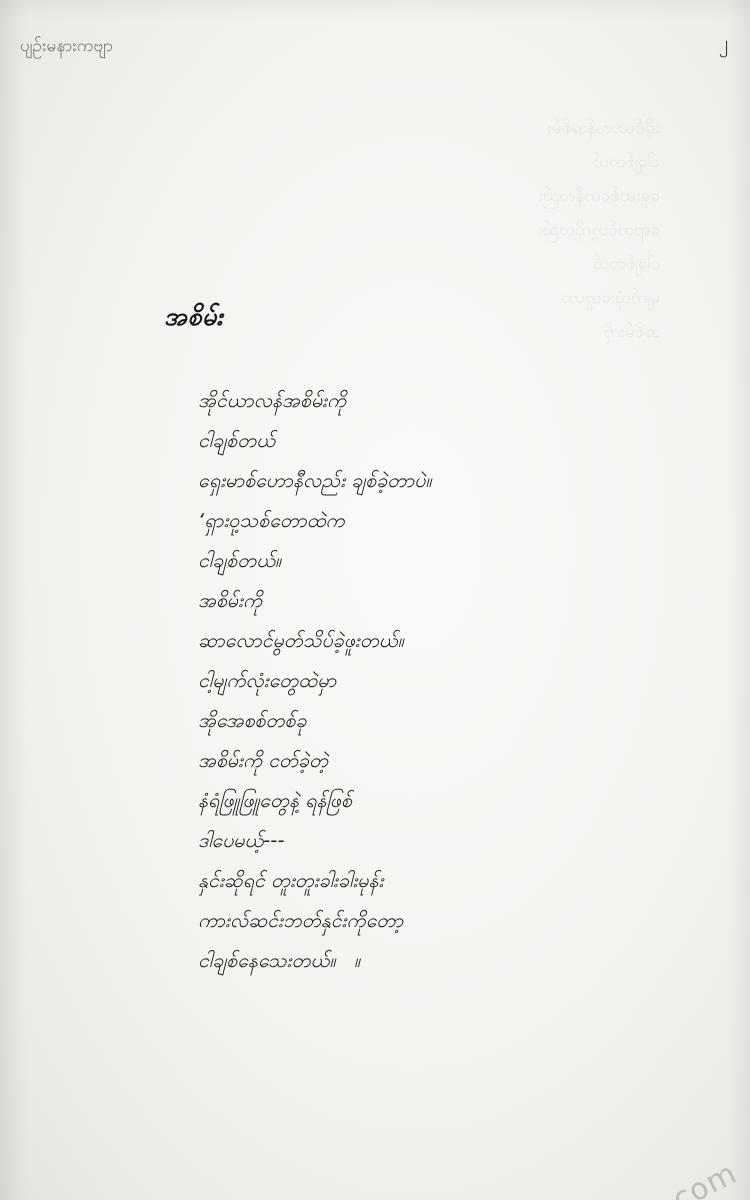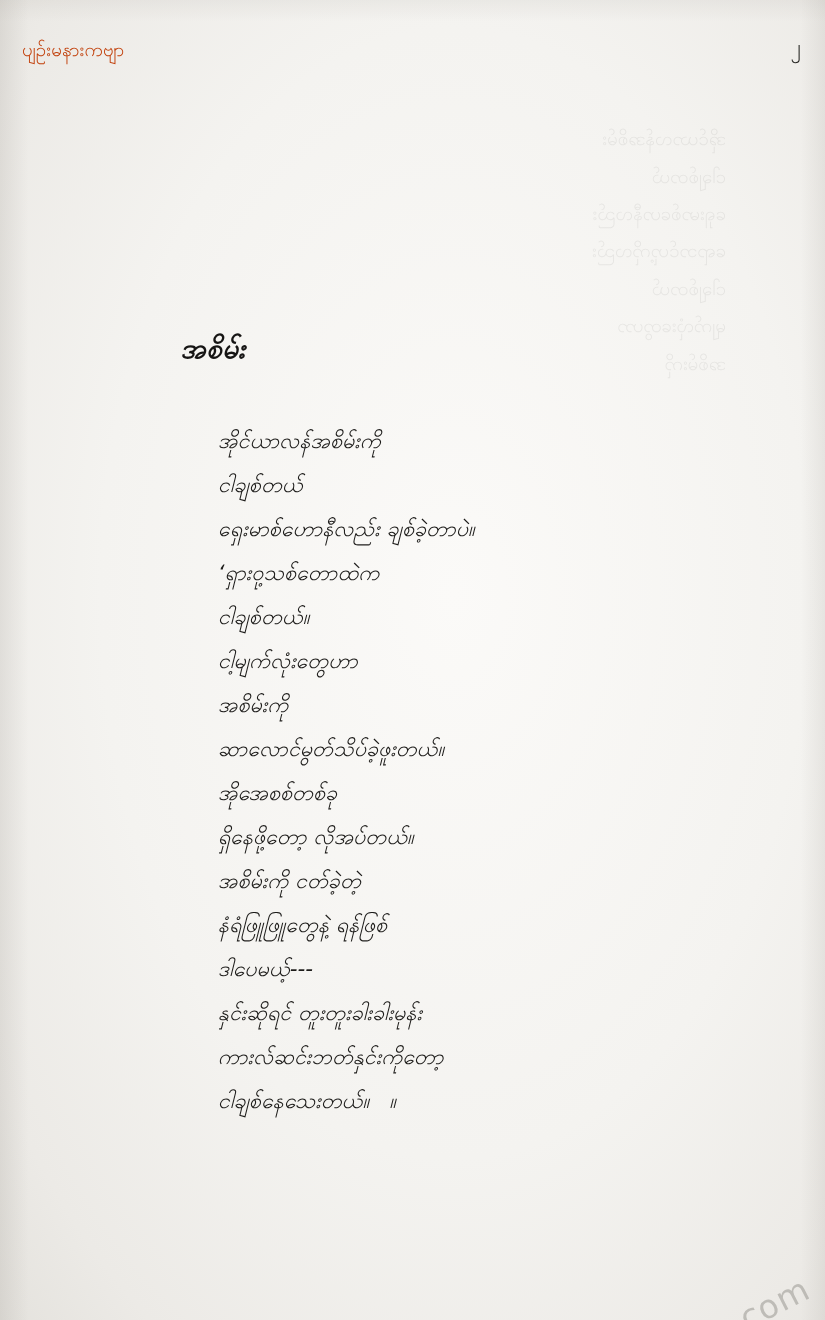--- a/index.html
+++ b/index.html
@@ -55,21 +55,21 @@
     top: 26px;
     left: 0;
     width: 100%;
     height: 40px;
   }
   .book-title {
     position: absolute;
     left: 20px;
     top: 8px;
     font-size: 17px;
-    color: #c2410c;
+    color: #737373;
     letter-spacing: .2px;
   }
   .page-number {
     position: absolute;
     right: 22px;
     top: 4px;
     font-size: 19px;
     color: #23221f;
   }
 
@@ -129,25 +129,24 @@
 </header>
 
 <section class="poem">
   <h1 class="poem-title">အစိမ်း</h1>
   <div class="poem-body">
     <div class="poem-line">အိုင်ယာလန်အစိမ်းကို</div>
     <div class="poem-line">ငါချစ်တယ်</div>
     <div class="poem-line">ရှေးမာစ်ဟောနီလည်း ချစ်ခဲ့တာပဲ။</div>
     <div class="poem-line">‘ရှားဝု့သစ်တောထဲက</div>
     <div class="poem-line">ငါချစ်တယ်။</div>
-    <div class="poem-line">ငါ့မျက်လုံးတွေဟာ</div>
     <div class="poem-line">အစိမ်းကို</div>
     <div class="poem-line">ဆာလောင်မွတ်သိပ်ခဲ့ဖူးတယ်။</div>
+    <div class="poem-line">ငါ့မျက်လုံးတွေထဲမှာ</div>
     <div class="poem-line">အိုအေစစ်တစ်ခု</div>
-    <div class="poem-line">ရှိနေဖို့တော့ လိုအပ်တယ်။</div>
     <div class="poem-line">အစိမ်းကို ငတ်ခဲ့တဲ့</div>
     <div class="poem-line">နံရံဖြူဖြူတွေနဲ့ ရန်ဖြစ်</div>
     <div class="poem-line">ဒါပေမယ့်---</div>
     <div class="poem-line">နှင်းဆိုရင် တူးတူးခါးခါးမုန်း</div>
     <div class="poem-line">ကားလ်ဆင်းဘတ်နှင်းကိုတော့</div>
     <div class="poem-line">ငါချစ်နေသေးတယ်။   ။</div>
   </div>
 </section>
 
 <div class="watermark">mgyoe.com</div>

